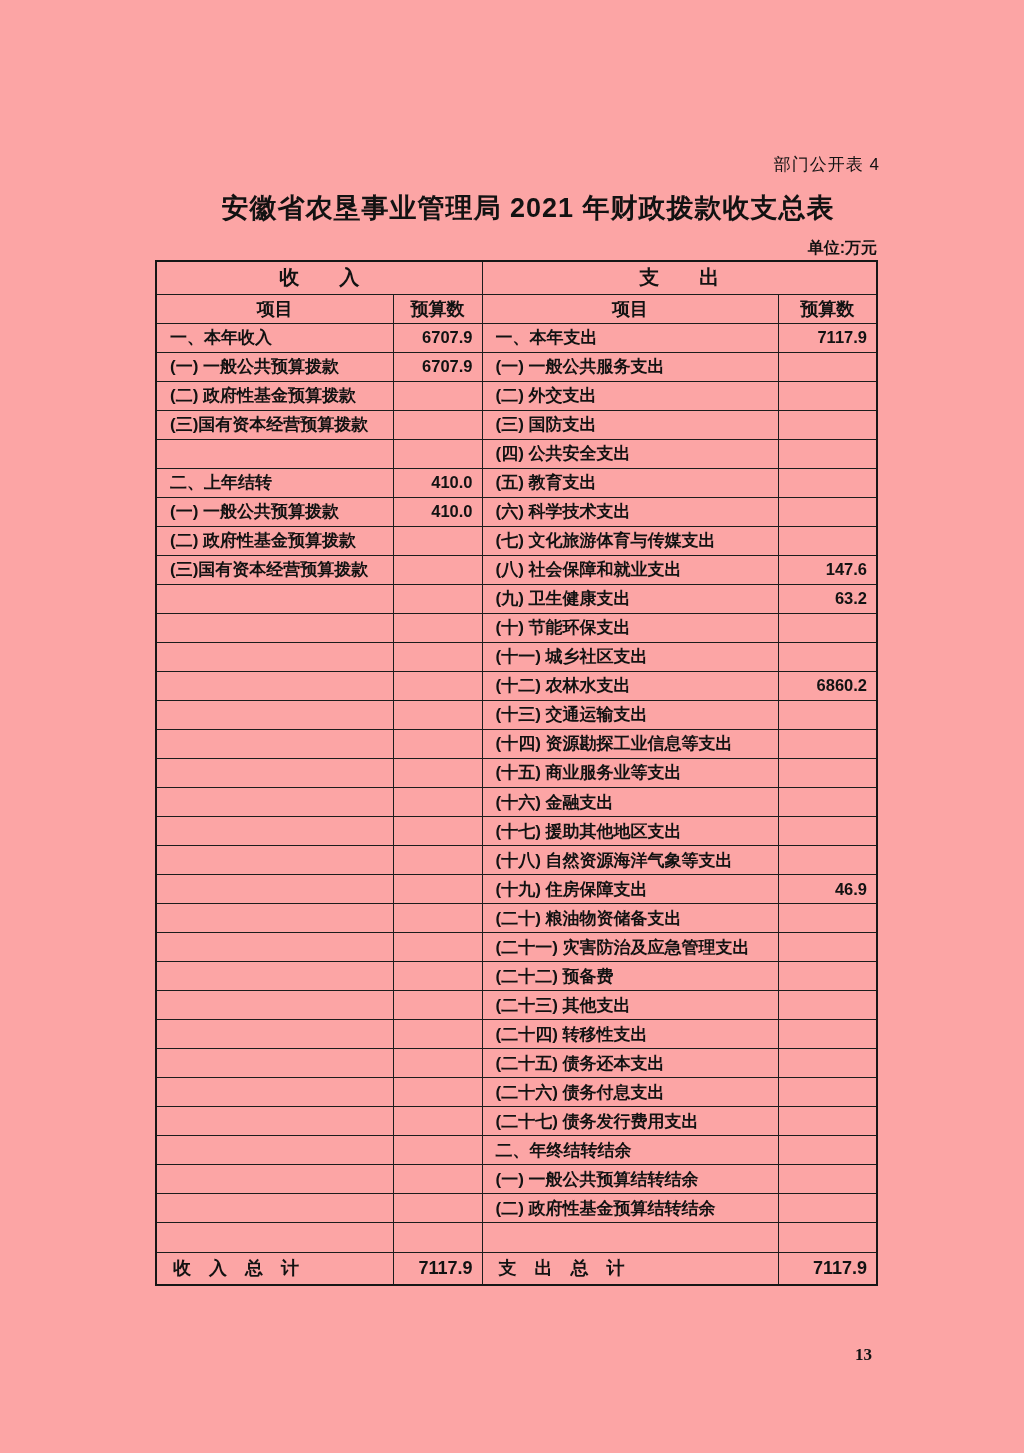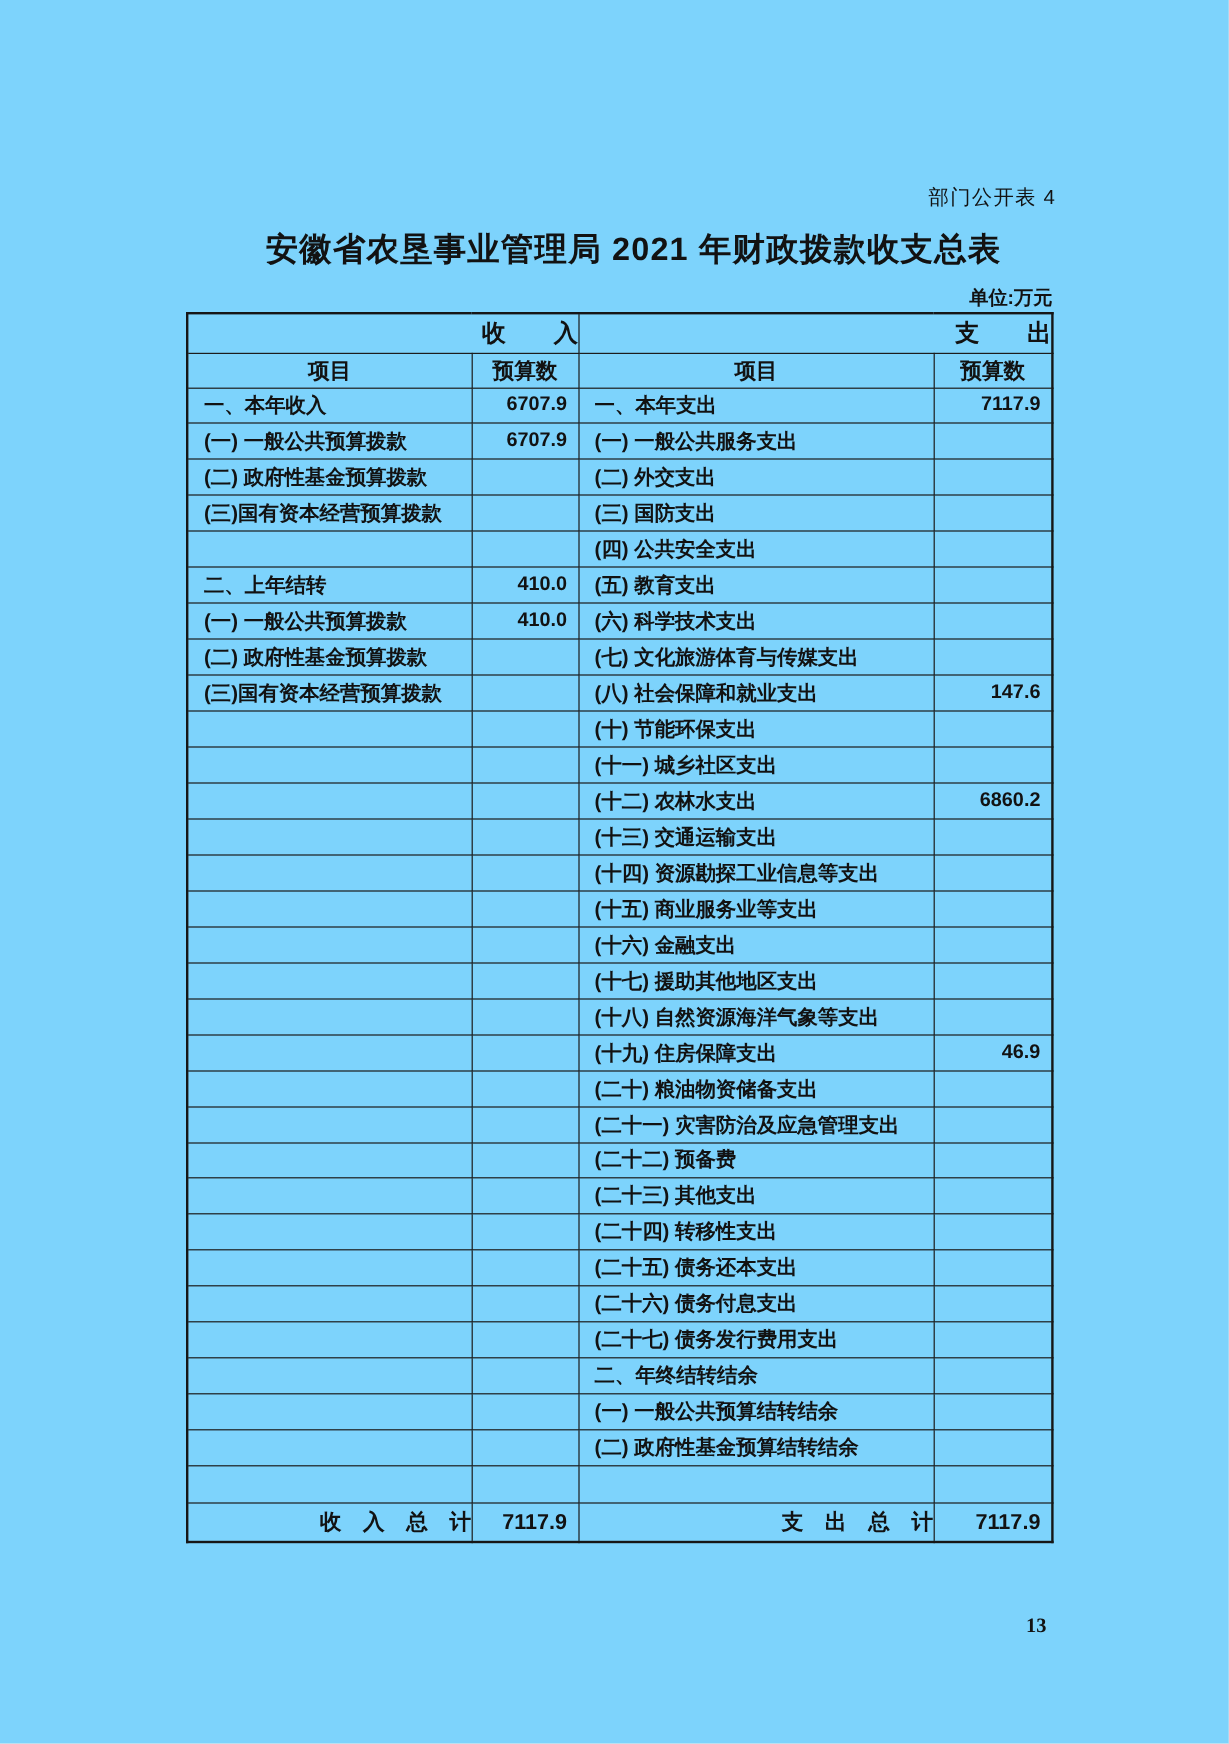--- a/index.html
+++ b/index.html
@@ -1,21 +1,21 @@
 <!DOCTYPE html>
 <html><head>
 <meta charset="utf-8">
 <style>
   * { box-sizing: border-box; margin: 0; padding: 0; }
   html, body { background: #e8e8e8; }
   .page {
     position: relative;
     width: 1024px;
     height: 1453px;
-    background: #7dd3fc;
+    background: #fca5a5;
     font-family: "Liberation Sans", "DejaVu Sans", sans-serif;
     color: #121212;
     overflow: hidden;
   }
   .corner-label {
     position: absolute;
     top: 153px;
     right: 144px;
     font-size: 17px;
     font-weight: 500;
@@ -47,27 +47,27 @@
     border-collapse: collapse;
     table-layout: fixed;
     border: 2.5px solid #161616;
   }
   .budget th, .budget td {
     border: 1.6px solid #1c1c1c;
     font-weight: bold;
     overflow: hidden;
     white-space: nowrap;
   }
-  .budget tr.h1 th { font-size: 20px; height: 33px; text-align: right; margin-top: 37px; }
+  .budget tr.h1 th { font-size: 20px; height: 33px; text-align: center; margin-top: 37px; }
   .budget tr.h2 th { font-size: 18px; height: 29px; text-align: center; margin-left: 28px; }
   .budget td { height: 28px; font-size: 17px; }
   .budget td.item { text-align: left; padding-left: 13px; }
   .budget td.val  { text-align: right; padding-right: 9px; font-size: 16.5px; }
   .budget tr.total td { height: 33px; font-size: 18px; }
-  .budget tr.total td.item { text-align: right; padding-left: 16px; }
+  .budget tr.total td.item { text-align: left; padding-left: 16px; }
   .page-number {
     position: absolute;
     top: 1329px;
     left: 855px;
     font-size: 17px;
     font-weight: bold;
     font-family: "Liberation Serif", "DejaVu Serif", serif;
     margin-top: 16px;
   }
 </style>
@@ -152,20 +152,26 @@
         </tr>
         <tr>
           <td class="item">(三)国有资本经营预算拨款</td>
           <td class="val"></td>
           <td class="item">(八) 社会保障和就业支出</td>
           <td class="val">147.6</td>
         </tr>
         <tr>
           <td class="item"></td>
           <td class="val"></td>
+          <td class="item">(九) 卫生健康支出</td>
+          <td class="val">63.2</td>
+        </tr>
+        <tr>
+          <td class="item"></td>
+          <td class="val"></td>
           <td class="item">(十) 节能环保支出</td>
           <td class="val"></td>
         </tr>
         <tr>
           <td class="item"></td>
           <td class="val"></td>
           <td class="item">(十一) 城乡社区支出</td>
           <td class="val"></td>
         </tr>
         <tr>

